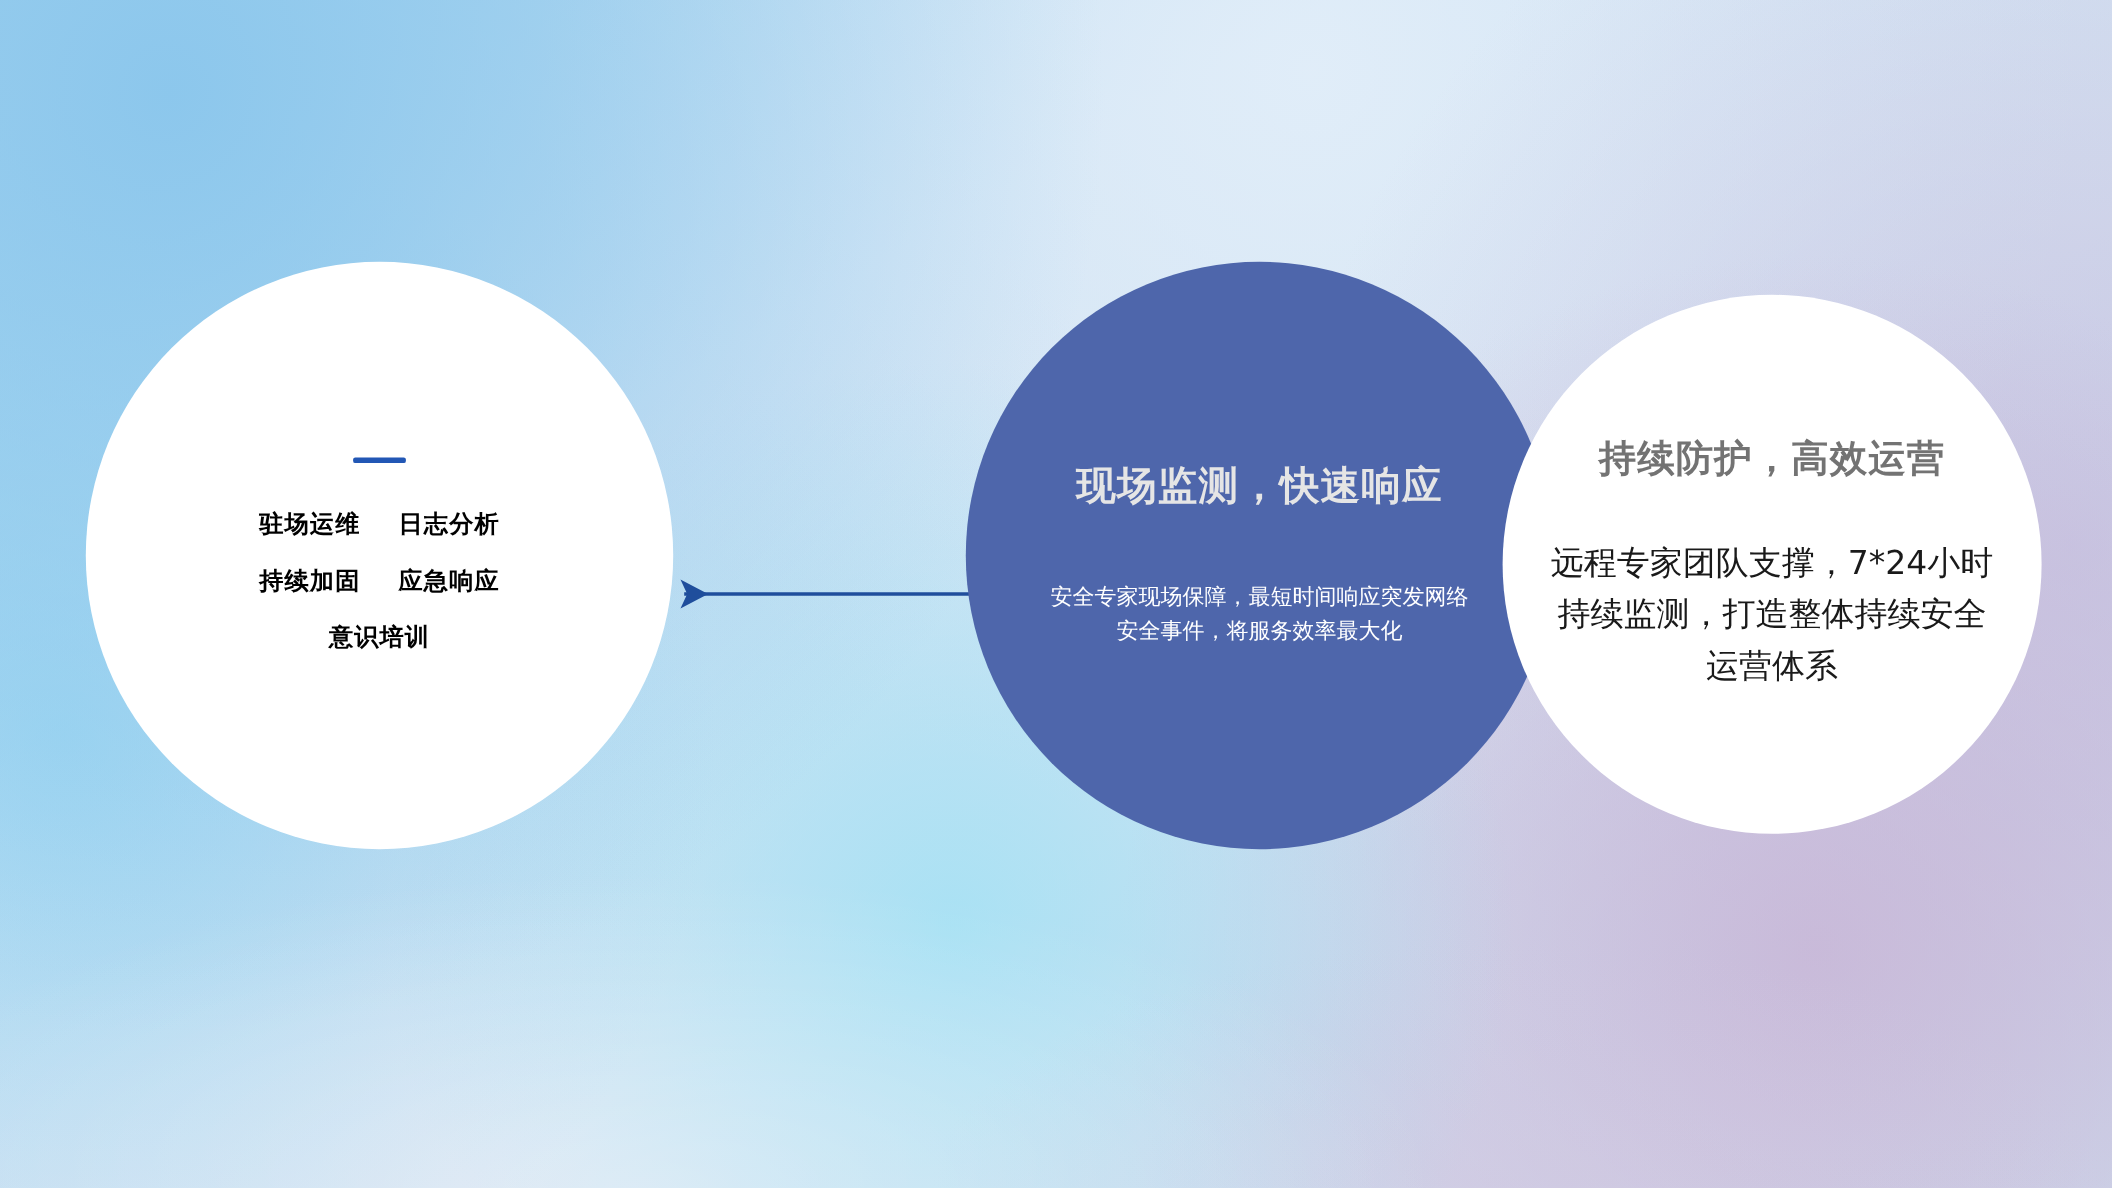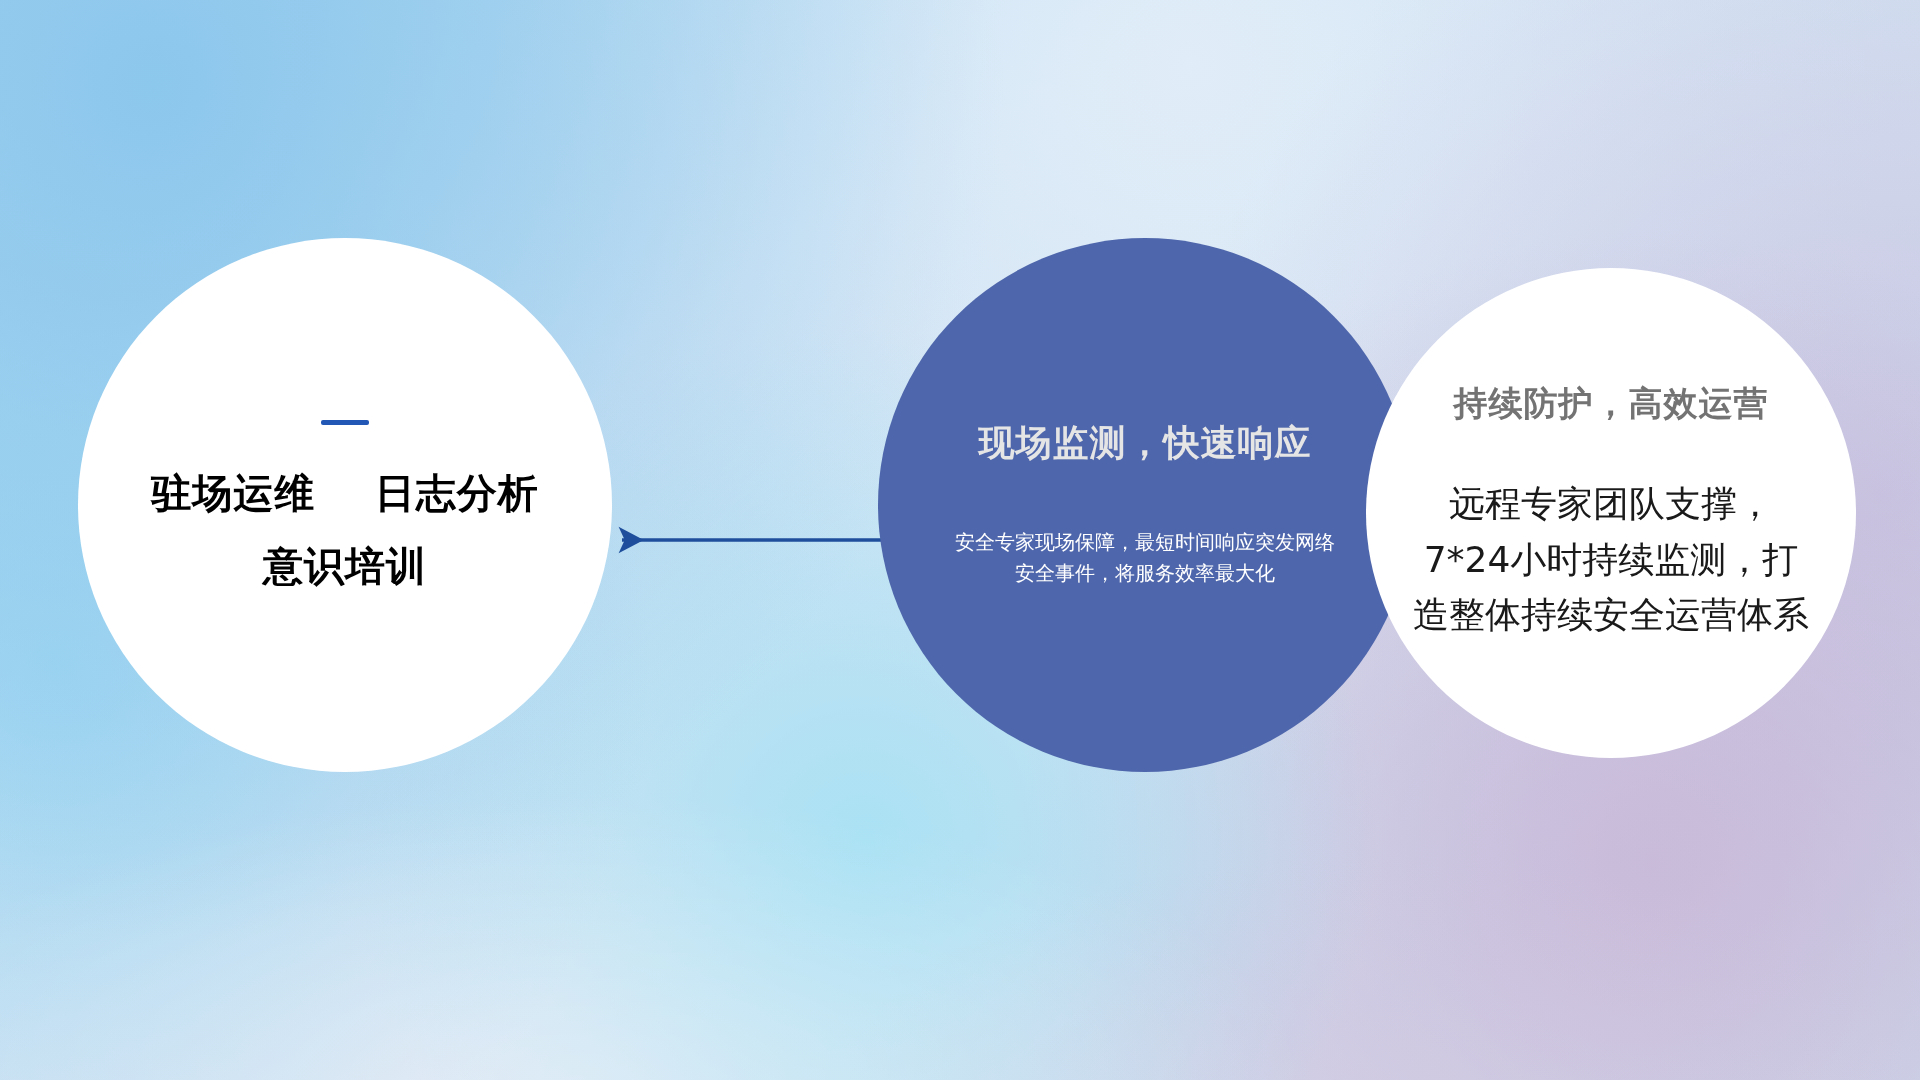--- a/index.html
+++ b/index.html
@@ -48,21 +48,21 @@
     background:#ffffff;
     z-index:3;
   }
   .divider-dash {
     width:48px; height:5px;
     background:#2257b5;
     border-radius:2px;
     margin-bottom:44px;
   }
   .left-line {
-    font-size:40px;
+    font-size:22px;
     font-weight:bold;
     color:#000000;
     line-height:1.22;
     letter-spacing:1px;
     margin-bottom:24px;
     white-space:pre;
   }
   .left-line:last-child { margin-bottom:0;text-align:right; }
 
   
@@ -100,21 +100,21 @@
     color:#737373;
     font-size:34px;
     font-weight:bold;
     letter-spacing:1px;
     line-height:1.2;
     margin-bottom:52px;
     white-space:nowrap;
   }
   #circle-right .card-body {
     color:#1a1a1a;
-    font-size:36px;
+    font-size:30px;
     line-height:1.55;
     width:410px;
     font-weight:400;
   }
 
   
   #flow-arrow {
     position:absolute;
     left:600px; top:510px;
     width:310px; height:60px;
@@ -133,20 +133,21 @@
       <marker id="arrowhead" markerWidth="9" markerHeight="9" refX="7" refY="4.5" orient="auto" markerUnits="strokeWidth">
         <path d="M8,0.6 L0.6,4.5 L8,8.4 L6.2,4.5 Z" fill="#1f4e9c"></path>
       </marker>
     </defs>
     <line x1="305" y1="30" x2="22" y2="30" stroke="#1f4e9c" stroke-width="3.4" marker-end="url(#arrowhead)"></line>
   </svg>
 
   <div class="circle" id="circle-left">
     <div class="divider-dash"></div>
     <div class="left-line cn">驻场运维    日志分析</div>
+    <div class="left-line cn">持续加固    应急响应</div>
     <div class="left-line cn">意识培训</div>
   </div>
 
   <div class="circle" id="circle-middle">
     <div class="card-title cn">现场监测，快速响应</div>
     <div class="card-body cn">安全专家现场保障，最短时间响应突发网络安全事件，将服务效率最大化</div>
   </div>
 
   <div class="circle" id="circle-right">
     <div class="card-title cn">持续防护，高效运营</div>

